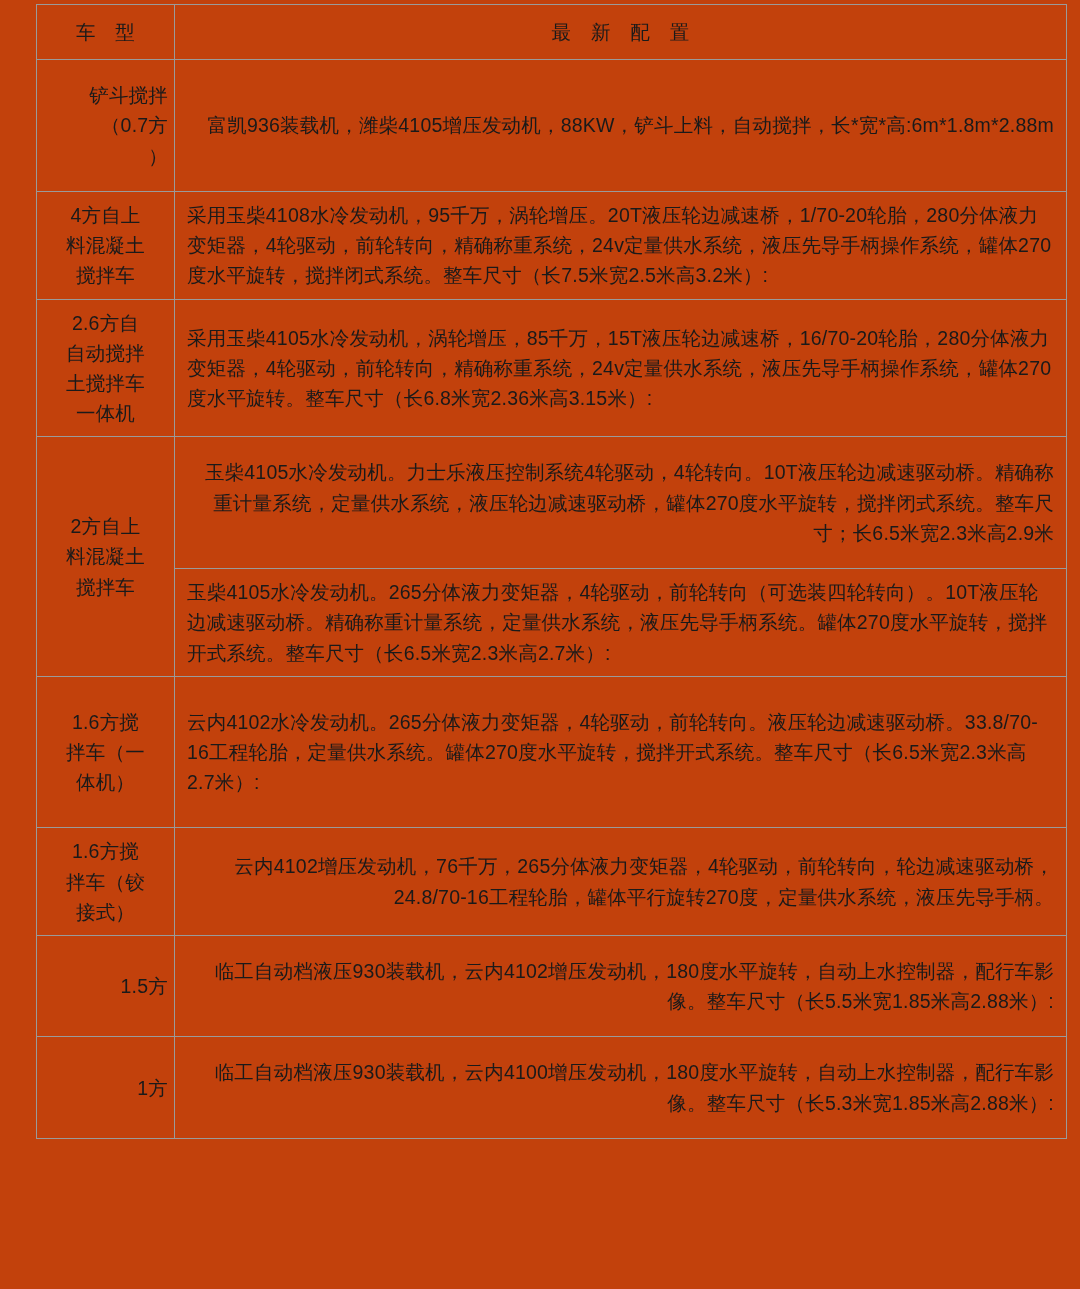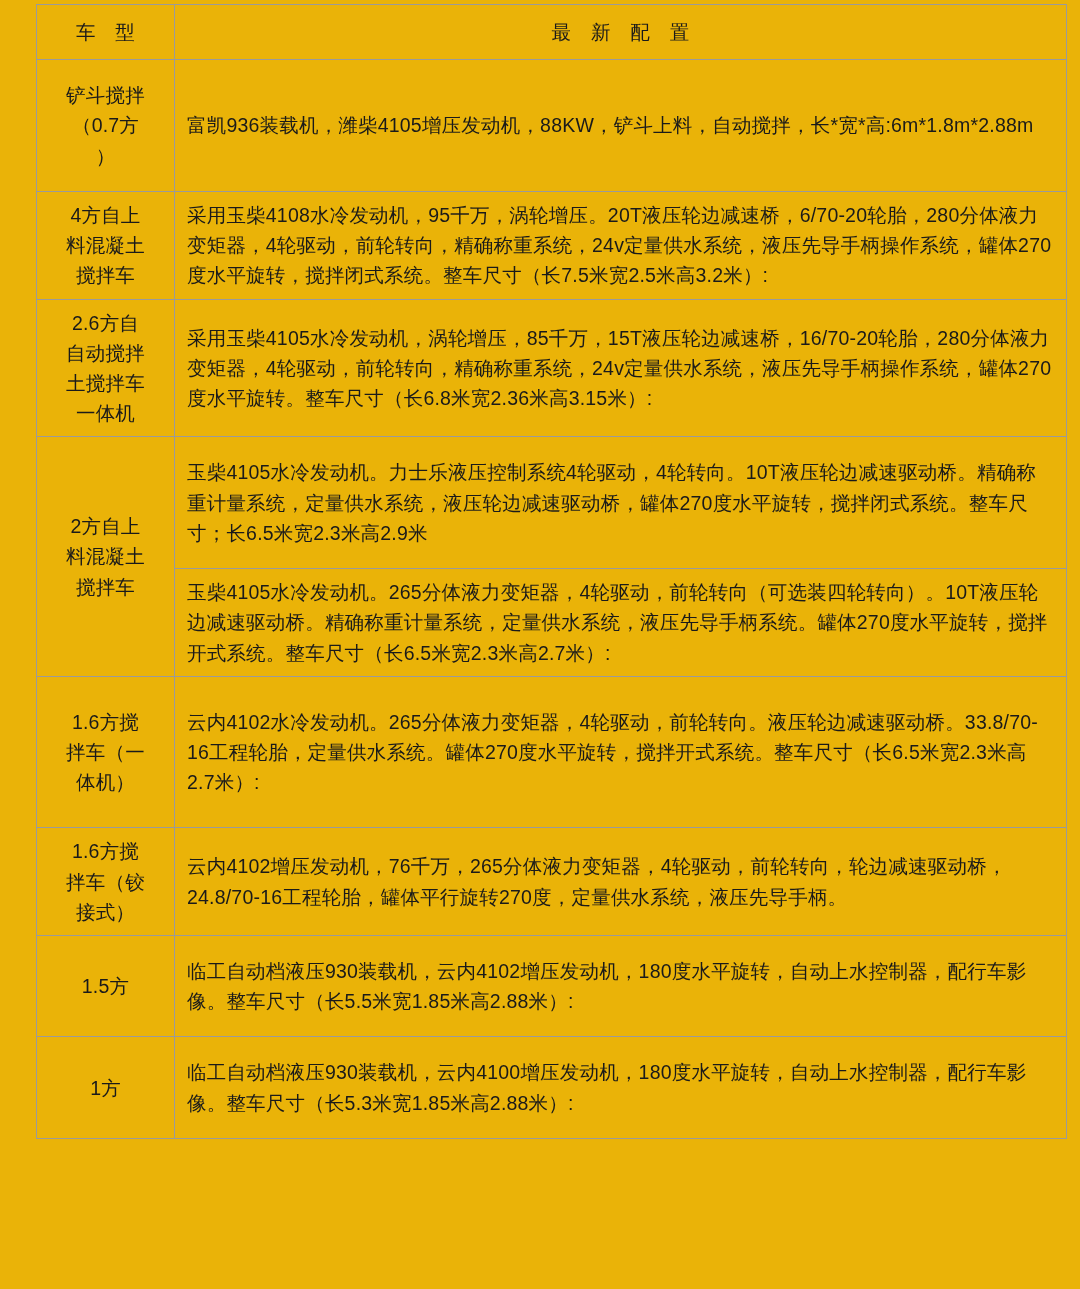--- a/index.html
+++ b/index.html
@@ -12,21 +12,21 @@
     height: 1289px;
     font-family: "Liberation Sans", "DejaVu Sans", sans-serif;
     color: #1a1a1a;
     -webkit-font-smoothing: antialiased;
   }
   .page {
     box-sizing: border-box;
     width: 1080px;
     height: 1289px;
     padding: 4px 14px 8px 36px;
-    background: #eab308;
+    background: #c2410c;
   }
   table.spec-table {
     border-collapse: collapse;
     width: 1030px;
     table-layout: fixed;
   }
   table.spec-table td {
     border: 1px solid #9a9a9a;
     vertical-align: middle;
     padding: 8px 10px;
@@ -49,21 +49,21 @@
     text-align: center;
     line-height: 1.7;
     padding-left: 6px !important;
     padding-right: 6px !important;
   }
   .config-cell {
     text-align: left;
     padding-left: 12px !important;
     padding-right: 12px !important;
   }
-  .cell-pad-tall { padding-top: 20px !important; padding-bottom: 20px !important; }
+  .cell-pad-tall { padding-top: 20px !important; padding-bottom: 20px !important; text-align: right; }
   .cell-pad-xtall { padding-top: 30px !important; padding-bottom: 30px !important; }
 </style>
 </head>
 <body>
 
 <div class="page">
   <table class="spec-table">
     <colgroup>
       <col class="col-model">
       <col class="col-config">
@@ -86,21 +86,21 @@
         </td>
         <td class="config-cell cell-pad-tall">富凯936装载机，潍柴4105增压发动机，88KW，铲斗上料，自动搅拌，长*宽*高:6m*1.8m*2.88m</td>
       </tr>
 
       <tr>
         <td class="model-cell">
           <div>4方自上</div>
           <div>料混凝土</div>
           <div>搅拌车</div>
         </td>
-        <td class="config-cell">采用玉柴4108水冷发动机，95千万，涡轮增压。20T液压轮边减速桥，6/70-20轮胎，280分体液力变矩器，4轮驱动，前轮转向，精确称重系统，24v定量供水系统，液压先导手柄操作系统，罐体270度水平旋转，搅拌闭式系统。整车尺寸（长7.5米宽2.5米高3.2米）:</td>
+        <td class="config-cell">采用玉柴4108水冷发动机，95千万，涡轮增压。20T液压轮边减速桥，1/70-20轮胎，280分体液力变矩器，4轮驱动，前轮转向，精确称重系统，24v定量供水系统，液压先导手柄操作系统，罐体270度水平旋转，搅拌闭式系统。整车尺寸（长7.5米宽2.5米高3.2米）:</td>
       </tr>
 
       <tr>
         <td class="model-cell">
           <div>2.6方自</div>
           <div>自动搅拌</div>
           <div>土搅拌车</div>
           <div>一体机</div>
         </td>
         <td class="config-cell">采用玉柴4105水冷发动机，涡轮增压，85千万，15T液压轮边减速桥，16/70-20轮胎，280分体液力变矩器，4轮驱动，前轮转向，精确称重系统，24v定量供水系统，液压先导手柄操作系统，罐体270度水平旋转。整车尺寸（长6.8米宽2.36米高3.15米）:</td>

